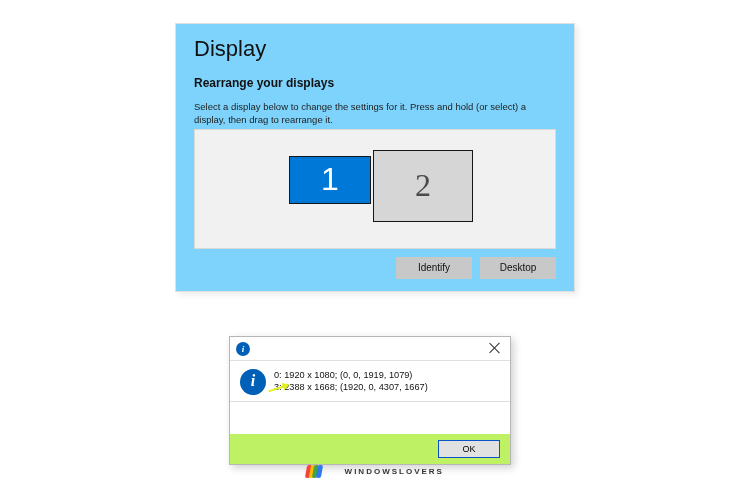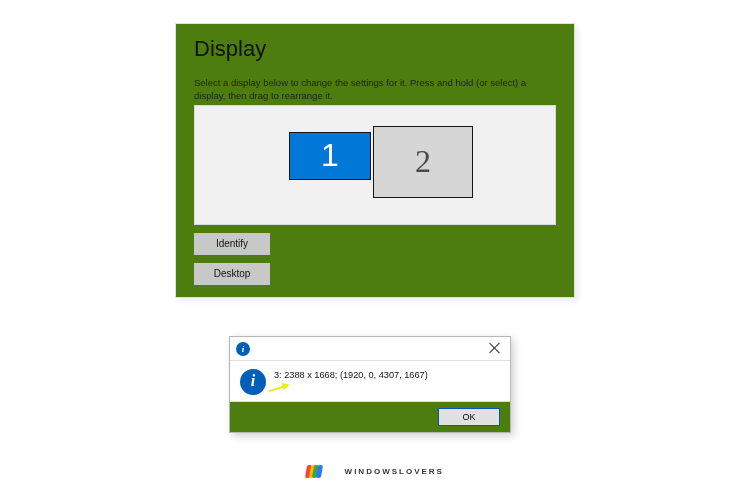--- a/index.html
+++ b/index.html
@@ -11,21 +11,21 @@
       position: relative;
       overflow: hidden;
     }
     .settings-panel {
       position: absolute;
       left: 175px;
       top: 23px;
       width: 400px;
       border: 1px solid #e0e0e0;
       box-shadow: 3px 3px 6px rgba(0,0,0,0.08);
-      background: #4d7c0f;
+      background: #7dd3fc;
       padding: 12px 18px 12px 18px;
     }
     .settings-title { font-size: 22px; font-weight: 400; color: #111; margin-bottom: 14px; }
     .subheading { font-size: 12px; font-weight: 600; color: #111; margin-bottom: 10px; }
     .instruction { font-size: 9.5px; color: #222; line-height: 1.4; margin-bottom: 2px; }
     .display-area {
       width: 100%;
       height: 120px;
       background: #f1f1f1;
       border: 1px solid #d9d9d9;
@@ -38,21 +38,21 @@
       align-items: center;
       justify-content: center;
       font-size: 32px;
       font-weight: 300;
       border: 1px solid #161616;
       cursor: pointer;
     }
     .display-1 { left: 94px; top: 26px; width: 82px; height: 48px; background: #0078d7; color: #fff; z-index: 2; }
     .display-2 { left: 178px; top: 20px; width: 100px; height: 72px; background: #d6d6d6; color: #4b4b4b; }
     .display-2 .dig { font-family: "Times New Roman", serif; }
-    .btn-row { display: flex; justify-content: flex-end; gap: 8px; flex-direction: column; }
+    .btn-row { display: flex; justify-content: flex-end; gap: 8px; }
     .win-btn {
       width: 76px; height: 22px;
       background: #c9c8c8;
       border: none;
       font-size: 10px;
       color: #111;
       cursor: pointer;
     }
     .rdc-dialog {
       position: absolute;
@@ -116,24 +116,25 @@
     }
     .arrow-stem { position: absolute; left: 0; top: 2px; width: 16px; height: 2px; background: #e5ef1e; }
     .arrow-head {
       position: absolute; right: 0; top: -1px;
       width: 0; height: 0;
       border-left: 7px solid #e5ef1e;
       border-top: 4px solid transparent;
       border-bottom: 4px solid transparent;
     }
     .dlg-footer {
-      background: #4d7c0f;
+      background: #bef264;
       padding: 6px 10px;
       display: flex;
       justify-content: flex-end;
+      margin-top: 32px;
     }
     .ok-btn {
       width: 62px; height: 18px;
       background: #e1e1e1;
       border: 1.6px solid #0a53c5;
       font-size: 9px;
       cursor: pointer;
     }
     .watermark {
       position: absolute;
@@ -150,20 +151,21 @@
     .wm-logo div:nth-child(2){ background:#ffbb00; margin-left:-1.5px; }
     .wm-logo div:nth-child(3){ background:#40a544; margin-left:-1.5px; }
     .wm-logo div:nth-child(4){ background:#2f77f3; margin-left:-1.5px; }
     .wm-text { font-size: 8px; letter-spacing: 2px; color: #363636; font-weight: 600; }
   </style>
 </head>
 <body>
 
 <div class="settings-panel">
   <div class="settings-title">Display</div>
+  <div class="subheading">Rearrange your displays</div>
   <div class="instruction">Select a display below to change the settings for it. Press and hold (or select) a display, then drag to rearrange it.</div>
 
   <div class="display-area">
     <div class="display-box display-1">
       <span>1</span>
     </div>
     <div class="display-box display-2">
       <span class="dig">2</span>
     </div>
   </div>
@@ -179,20 +181,21 @@
     <div class="small-info">
         <span>i</span>
       </div>
     <div class="close-x"></div>
   </div>
   <div class="dlg-body">
     <div class="big-info">
         <span>i</span>
       </div>
     <div class="dlg-lines">
+      <div>0: 1920 x 1080; (0, 0, 1919, 1079)</div>
       <div>3: 2388 x 1668; (1920, 0, 4307, 1667)</div>
     </div>
     <div class="arrow">
       <div class="arrow-stem"></div>
         <div class="arrow-head"></div>
     </div>
   </div>
   <div class="dlg-footer">
     <button class="ok-btn">OK</button>
   </div>

